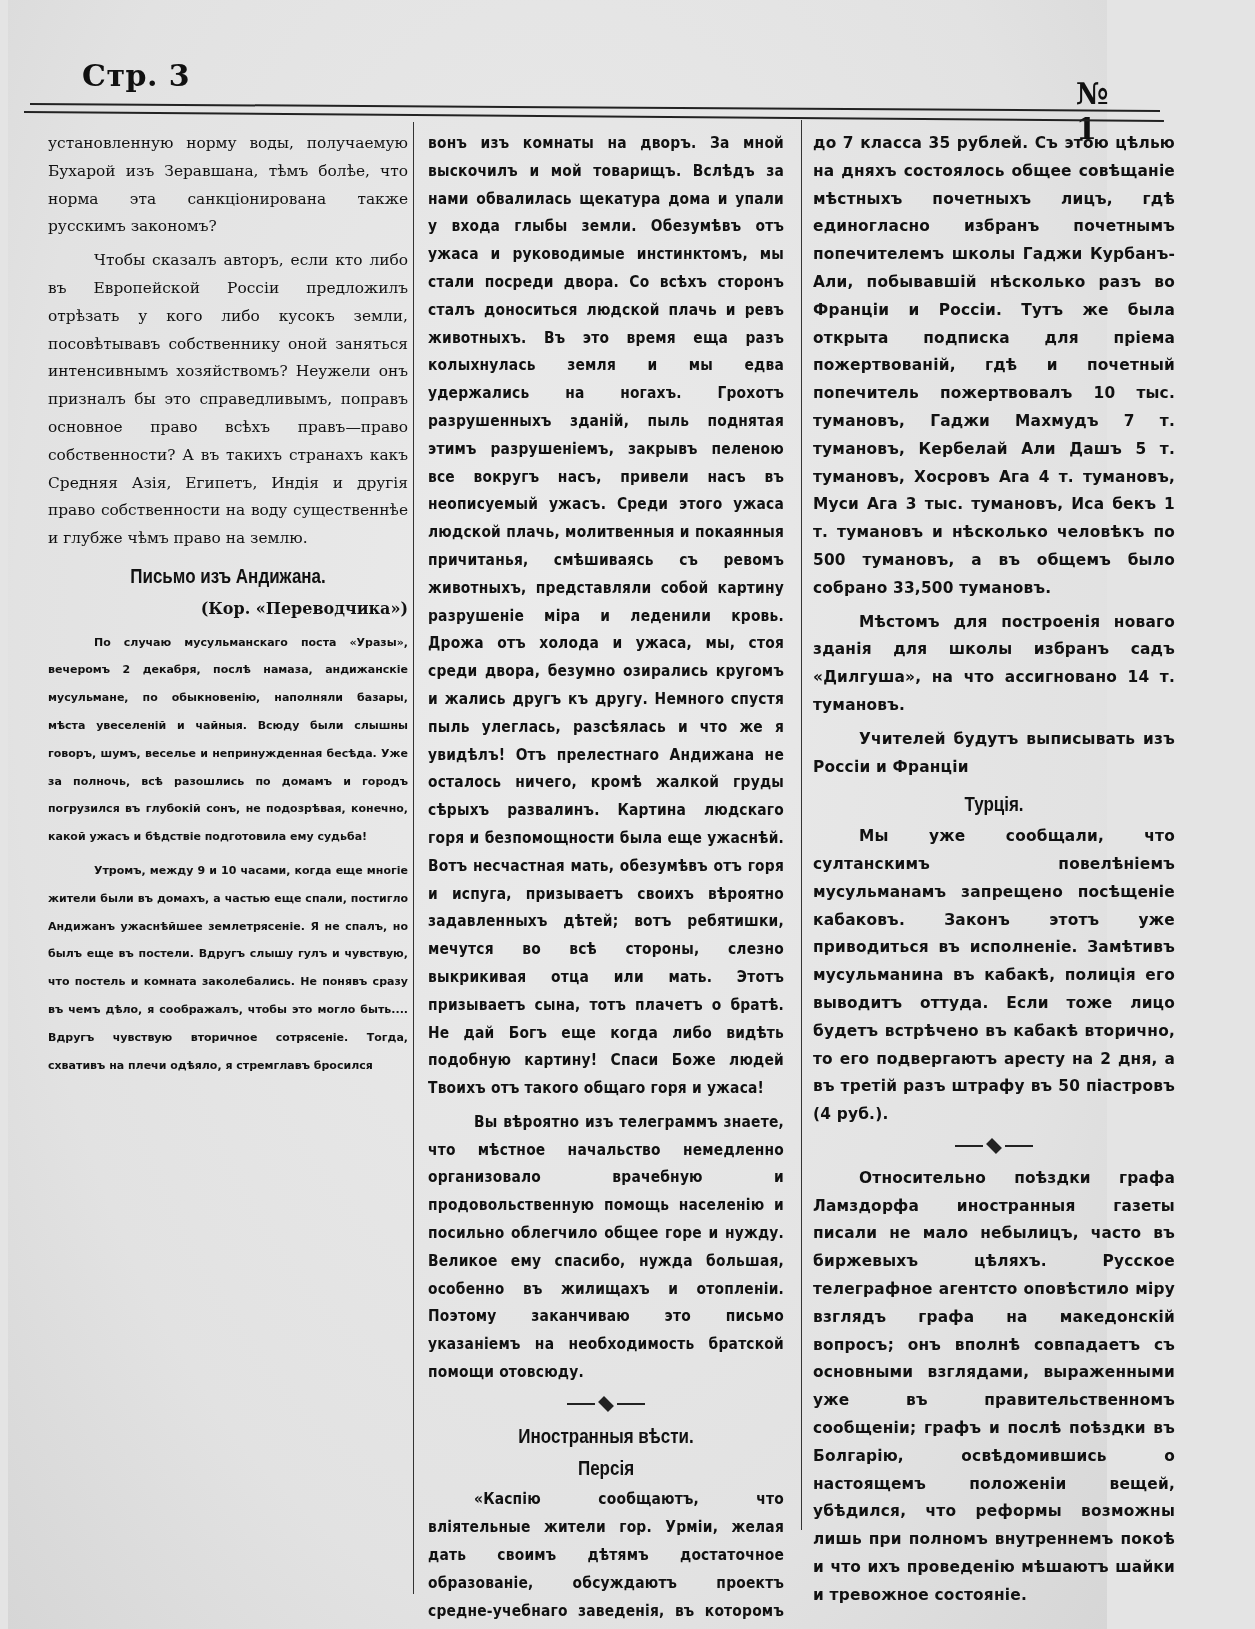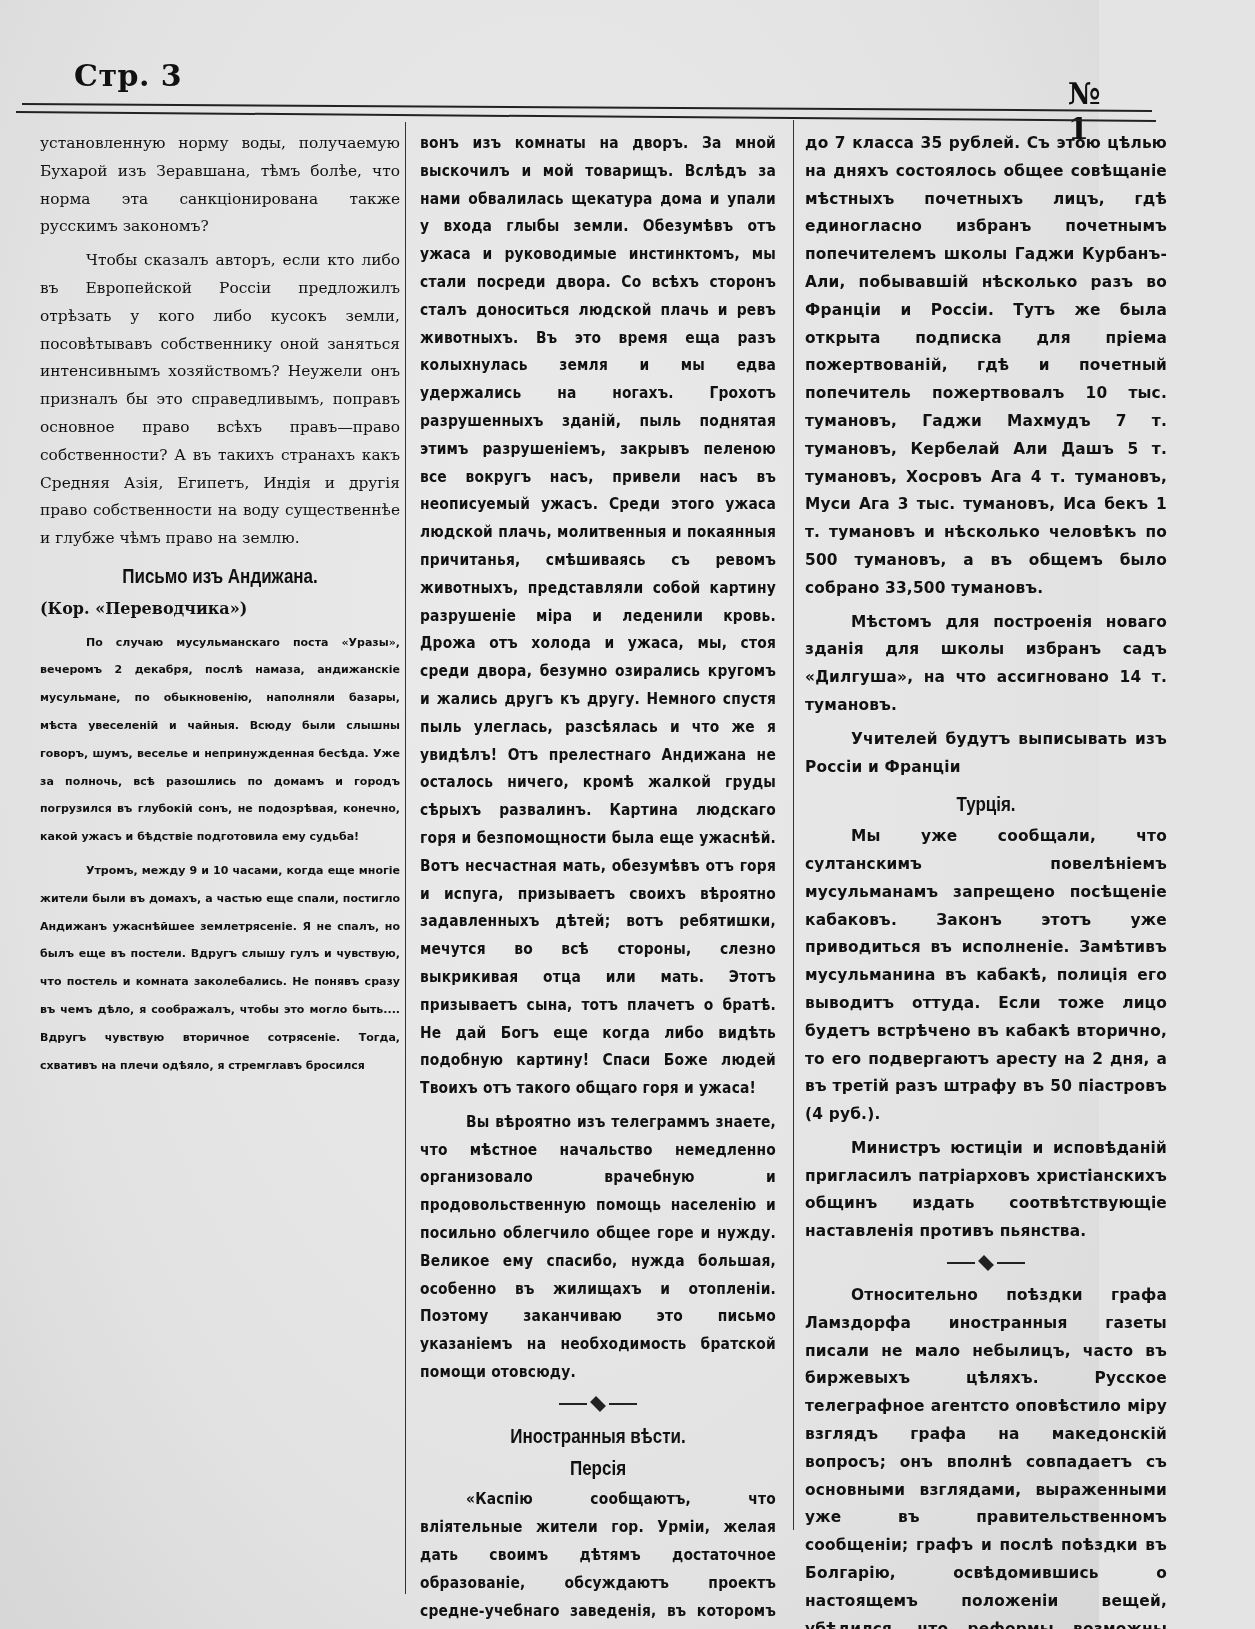--- a/index.html
+++ b/index.html
@@ -3,42 +3,42 @@
 <meta charset="utf-8">
 <style>
   html, body { margin:0; padding:0; }
   body {
     width:1255px; height:1629px; overflow:hidden;
     background:#e4e4e4;
     font-family:"DejaVu Serif", "Liberation Serif", serif;
     color:#111;
     position:relative;
   }
-  .page { position:absolute; left:0; top:0; width:1099px; height:1629px;
+  .page { position:absolute; left:8px; top:0; width:1099px; height:1629px;
     background: radial-gradient(ellipse at 50% 40%, #ebebeb 0%, #e2e2e2 70%, #d6d6d6 100%); }
   .hdr-left { position:absolute; left:74px; top:58px; font-size:30px; font-weight:bold;
     font-family:"DejaVu Serif", serif; letter-spacing:0.5px; }
   .hdr-center { position:absolute; left:0; width:1255px; top:80px; text-align:center;
     font-size:17px; font-weight:bold; letter-spacing:3px; font-family:"DejaVu Serif", serif; }
   .hdr-right { position:absolute; left:1068px; top:76px; font-size:30px; font-weight:bold;
     font-family:"DejaVu Serif", serif; }
   .rule1 { position:absolute; left:22px; top:103px; width:1130px; height:0;
     border-top:2px solid #222; transform:rotate(0.35deg); transform-origin:left; }
   .rule2 { position:absolute; left:16px; top:111px; width:1140px; height:0;
     border-top:2px solid #222; transform:rotate(0.45deg); transform-origin:left; }
   .vrule { position:absolute; width:0; border-left:1.5px solid #333; }
   .col { position:absolute; top:130px; font-size:15.4px; line-height:27.8px; text-align:justify; }
   .col p { margin:0 0 6px 0; text-indent:46px; }
   .col p.noindent { text-indent:0; }
   .col1 { left:40px; width:360px; }
   .col2 { left:420px; width:356px; font-weight:bold; font-family:"DejaVu Sans Condensed","DejaVu Sans", sans-serif; font-stretch:condensed; }
   .col3 { left:805px; width:362px; font-weight:bold; font-family:"DejaVu Sans", sans-serif; }
   .heading { text-align:center; font-family:"Liberation Sans", sans-serif; font-weight:bold;
     font-size:20px; margin:10px 0 4px 0; text-indent:0; transform:scaleX(0.85); }
-  .subhead { text-align:left; font-size:16px; margin:0 0 6px 0; font-weight:bold; }
+  .subhead { text-align:right; font-size:16px; margin:0 0 6px 0; font-weight:bold; }
   .signature { text-align:center; font-weight:normal; font-family:"DejaVu Serif", serif; margin:0 0 6px 0; }
   .ornament { text-align:center; margin:6px 0 10px 0; font-size:18px; line-height:20px; }
   .ornament span { display:inline-block; }
   .dash { display:inline-block; width:28px; height:0; border-top:2px solid #222; vertical-align:middle; }
   .diamond { display:inline-block; width:14px; height:14px; background:#222; transform:rotate(45deg) scaleY(0.6); vertical-align:middle; margin:0 4px; }
   .col2 p, .col3 p { letter-spacing:0.2px; }
   .col1 p { font-weight:normal; }
   .col1 .andizhan p { font-weight:bold; font-family:"DejaVu Sans", sans-serif; font-size:11px; }
 </style>
 </head>
@@ -77,21 +77,20 @@
     <p>«Каспію сообщаютъ, что вліятельные жители гор. Урміи, желая дать своимъ дѣтямъ достаточное образованіе, обсуждаютъ проектъ средне-учебнаго заведенія, въ которомъ будутъ преподаваться языки—арабскій, персидскій, азербайджанскій, французскій, русскій и англійскій, а также математика, физика, географія, рисованіе и чистописаніе.</p>
 
   </div>
 
   <div class="col col3">
     <p class="noindent">до 7 класса 35 рублей. Съ этою цѣлью на дняхъ состоялось общее совѣщаніе мѣстныхъ почетныхъ лицъ, гдѣ единогласно избранъ почетнымъ попечителемъ школы Гаджи Курбанъ-Али, побывавшій нѣсколько разъ во Франціи и Россіи. Тутъ же была открыта подписка для пріема пожертвованій, гдѣ и почетный попечитель пожертвовалъ 10 тыс. тумановъ, Гаджи Махмудъ 7 т. тумановъ, Кербелай Али Дашъ 5 т. тумановъ, Хосровъ Ага 4 т. тумановъ, Муси Ага 3 тыс. тумановъ, Иса бекъ 1 т. тумановъ и нѣсколько человѣкъ по 500 тумановъ, а въ общемъ было собрано 33,500 тумановъ.</p>
     <p>Мѣстомъ для построенія новаго зданія для школы избранъ садъ «Дилгуша», на что ассигновано 14 т. тумановъ.</p>
     <p>Учителей будутъ выписывать изъ Россіи и Франціи</p>
     <div class="heading">Турція.</div>
     <p>Мы уже сообщали, что султанскимъ повелѣніемъ мусульманамъ запрещено посѣщеніе кабаковъ. Законъ этотъ уже приводиться въ исполненіе. Замѣтивъ мусульманина въ кабакѣ, полиція его выводитъ оттуда. Если тоже лицо будетъ встрѣчено въ кабакѣ вторично, то его подвергаютъ аресту на 2 дня, а въ третій разъ штрафу въ 50 піастровъ (4 руб.).</p>
-    <p>Министръ юстиціи и исповѣданій пригласилъ патріарховъ христіанскихъ общинъ издать соотвѣтствующіе наставленія противъ пьянства.</p>
     <div class="ornament">
       <span class="dash"></span><span class="diamond"></span><span class="dash"></span>
     </div>
     <p>Относительно поѣздки графа Ламздорфа иностранныя газеты писали не мало небылицъ, часто въ биржевыхъ цѣляхъ. Русское телеграфное агентсто оповѣстило міру взглядъ графа на македонскій вопросъ; онъ вполнѣ совпадаетъ съ основными взглядами, выраженными уже въ правительственномъ сообщеніи; графъ и послѣ поѣздки въ Болгарію, освѣдомившись о настоящемъ положеніи вещей, убѣдился, что реформы возможны лишь при полномъ внутреннемъ покоѣ и что ихъ проведенію мѣшаютъ шайки и тревожное состояніе.</p>
 
   </div>
 
 </div>
 
 </body></html>

